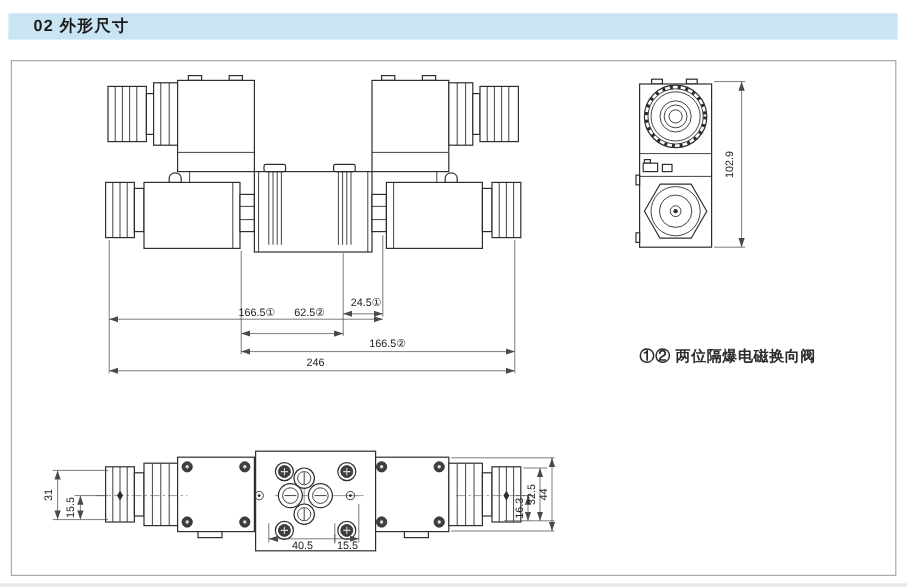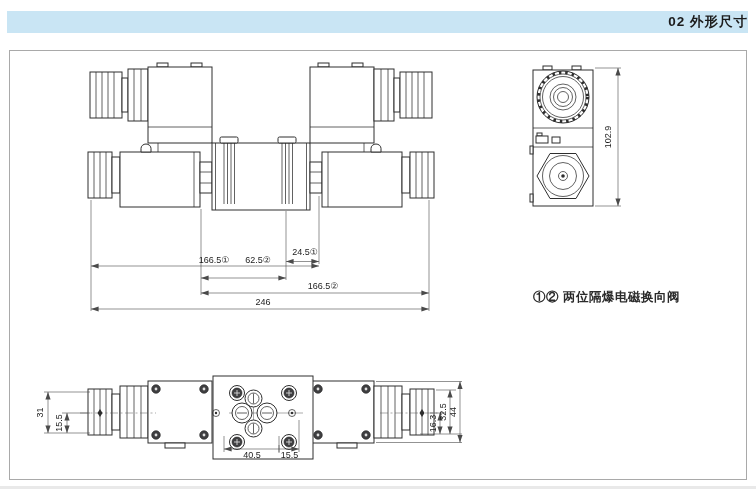--- a/index.html
+++ b/index.html
@@ -1,17 +1,17 @@
 <!DOCTYPE html>
 <html><head>
 <meta charset="utf-8">
 <style>
   html,body{margin:0;padding:0;background:#ffffff;}
   .page{position:relative;width:756px;height:490px;background:#fff;overflow:hidden;
-        font-family:"Liberation Sans", sans-serif;text-align:right;}
+        font-family:"Liberation Sans", sans-serif;}
   .header-bar{position:absolute;left:7px;top:11px;width:741px;height:22px;
               background:#c9e5f4;}
   .header-bar span{display:block;padding-left:21px;line-height:22px;
                    font-size:13.5px;font-weight:bold;color:#1b1b1b;letter-spacing:1px;}
   svg{position:absolute;left:0;top:0;}
   .ol{stroke:#2e2e2e;stroke-width:1;fill:#ffffff;}
   .ol2{stroke:#2e2e2e;stroke-width:.75;fill:none;}
   .dk{fill:#3f3f41;stroke:#1f1f1f;stroke-width:.6;}
   .dimline{stroke:#4a4a4a;stroke-width:.6;fill:none;}
   .cl{stroke:#555;stroke-width:.5;fill:none;}

